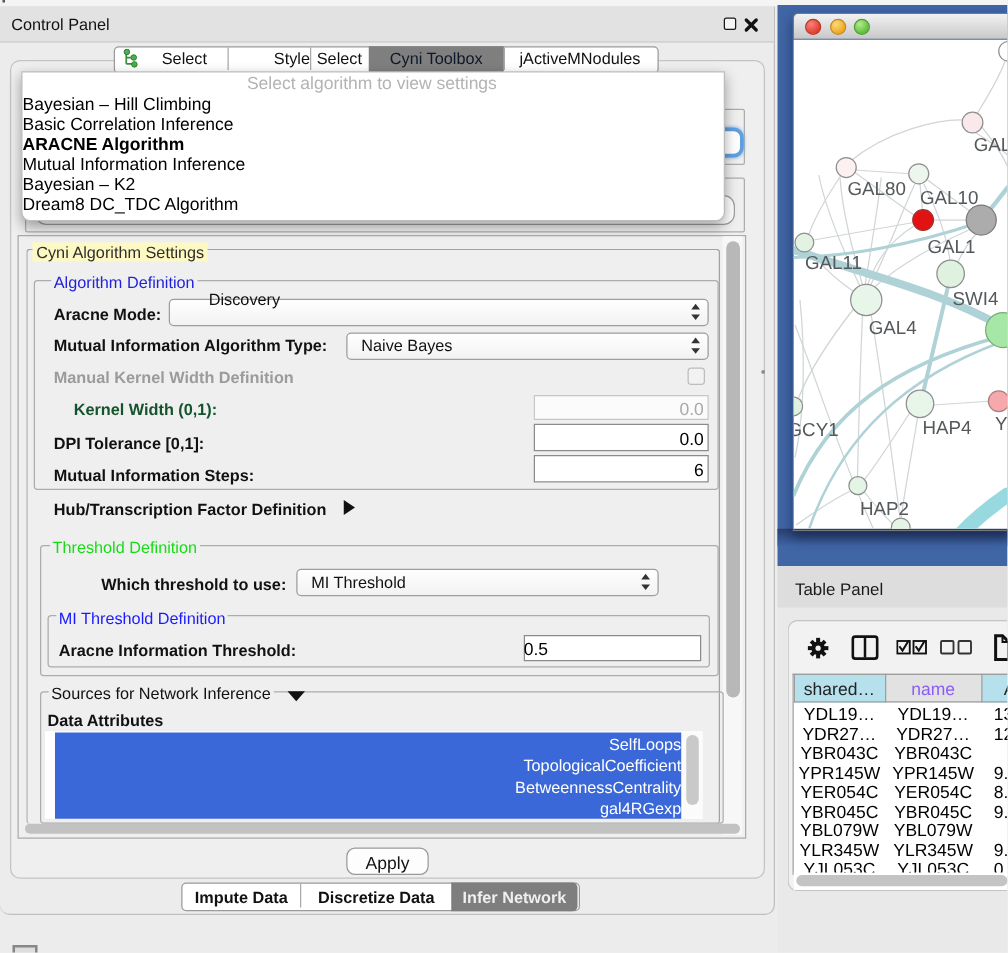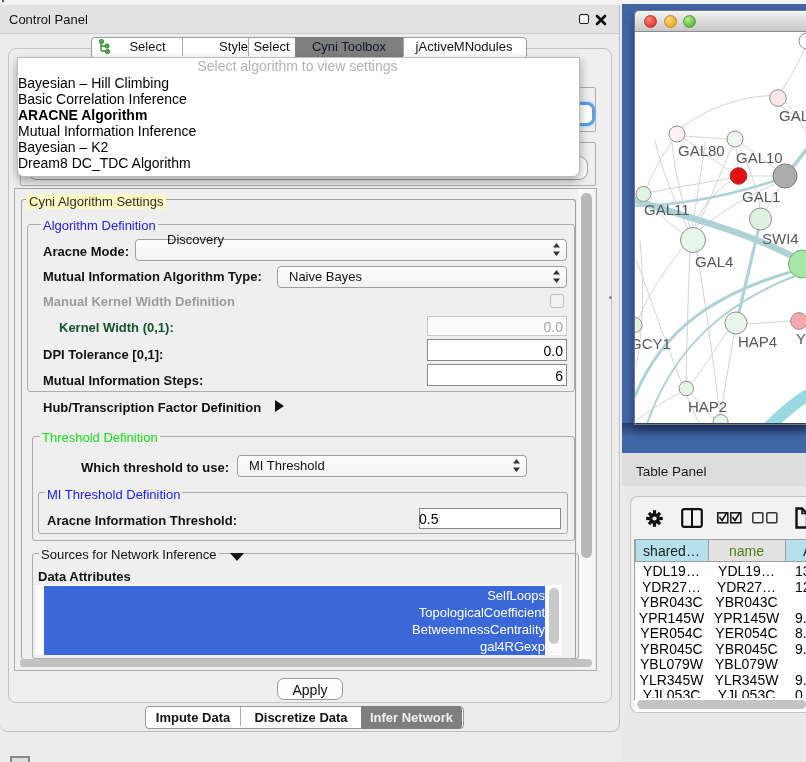--- a/index.html
+++ b/index.html
@@ -280,21 +280,21 @@
 <svg class="abs" style="left:795px;top:507px;" width="12" height="22" viewBox="0 0 12 22">
   <path d="M1.5 1.5 L7 1.5 L12 6.5 L12 20.5 L1.5 20.5 Z" fill="none" stroke="#111" stroke-width="2.4"></path>
   <path d="M7 1.5 L7 6.5 L12 6.5" fill="none" stroke="#111" stroke-width="1.6"></path>
 </svg>
 
 <div class="abs" style="left:634px;top:539px;width:172px;height:161px;background:#FFF;border-top:1px solid #9E9E9E;border-left:1px solid #9E9E9E;box-sizing:border-box;"></div>
 <div class="abs" style="left:635px;top:539px;width:73px;height:23px;background:#B5E0EC;border:1px solid #9E9E9E;border-right:none;box-sizing:border-box;"></div>
 <div class="abs" style="left:708px;top:539px;width:77px;height:23px;background:#E2E2E2;border:1px solid #9E9E9E;border-right:none;box-sizing:border-box;"></div>
 <div class="abs" style="left:785px;top:539px;width:21px;height:23px;background:#B5E0EC;border:1px solid #9E9E9E;border-right:none;box-sizing:border-box;"></div>
 <div class="abs" style="left:635px;top:543px;width:73px;text-align:center;font-size:14px;color:#222;">shared…</div>
-<div class="abs" style="left:708px;top:543px;width:77px;text-align:center;font-size:14px;color:#4d7c0f;">name</div>
+<div class="abs" style="left:708px;top:543px;width:77px;text-align:center;font-size:14px;color:#8b5cf6;">name</div>
 <div class="abs" style="left:803px;top:543px;font-size:14px;color:#222;">A</div>
 
 <div class="abs" style="left:635px;top:564px;width:73px;text-align:center;font-size:14px;line-height:15.5px;color:#000;">YDL19…<br>YDR27…<br>YBR043C<br>YPR145W<br>YER054C<br>YBR045C<br>YBL079W<br>YLR345W<br>YJL053C</div>
 <div class="abs" style="left:708px;top:564px;width:77px;text-align:center;font-size:14px;line-height:15.5px;color:#000;">YDL19…<br>YDR27…<br>YBR043C<br>YPR145W<br>YER054C<br>YBR045C<br>YBL079W<br>YLR345W<br>YJL053C</div>
 <div class="abs" style="left:795px;top:564px;font-size:14px;line-height:15.5px;color:#000;">13<br>12<br>&nbsp;<br>9.<br>8.<br>9.<br>&nbsp;<br>9.<br>0.</div>
 
 <div class="abs" style="left:635px;top:698px;width:171px;height:14px;background:#FFF;"></div>
 <div class="abs" style="left:637px;top:700px;width:169px;height:9px;background:#C4C4C4;border-radius:5px;"></div>
 
 <div class="abs" style="left:10px;top:756px;width:16px;height:10px;border:2px solid #888;background:#DDD;"></div>

